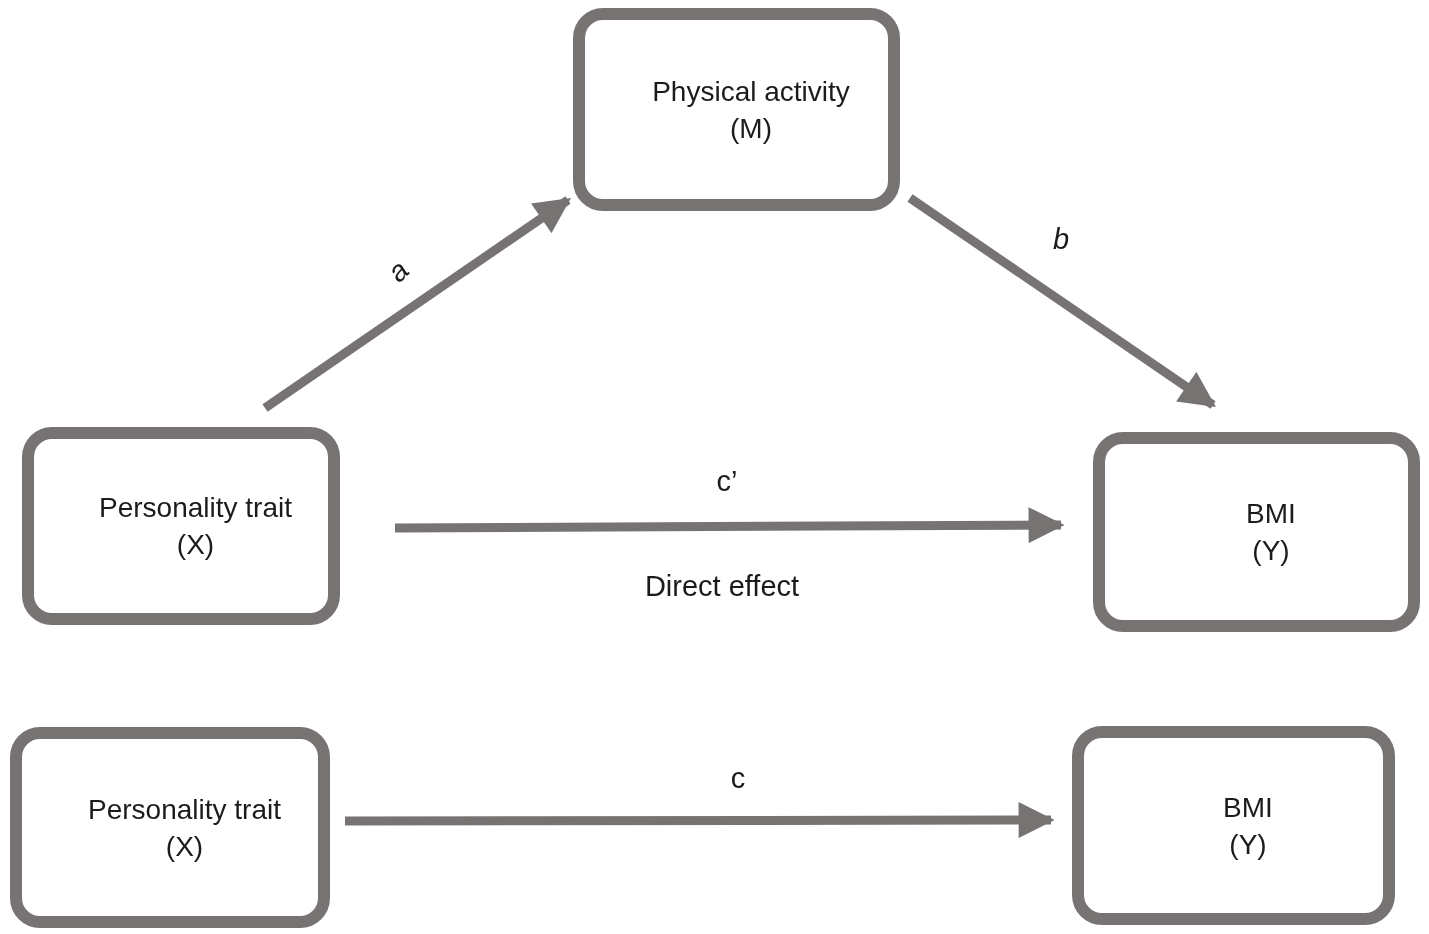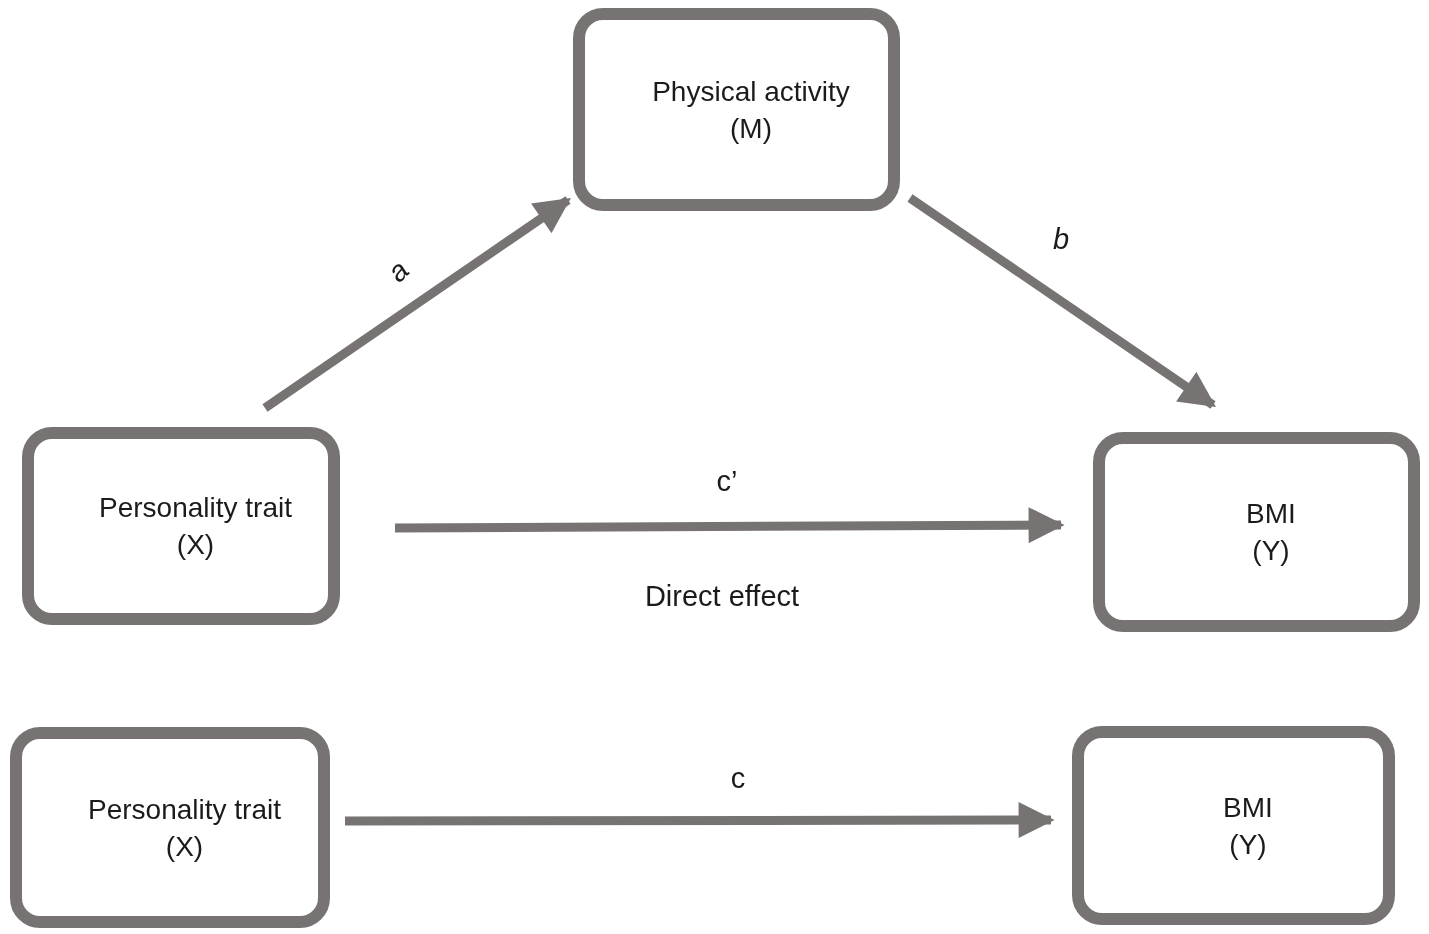--- a/index.html
+++ b/index.html
@@ -57,21 +57,21 @@
   .label-a {
     left: 378px; top: 251px; width: 40px; height: 40px;
     font-style: italic;
     transform: rotate(-45deg);
   }
   .label-b {
     left: 1041px; top: 219px; width: 40px; height: 40px;
     font-style: italic;
   }
   .label-c-prime { left: 687px; top: 461px; width: 80px;  height: 40px; }
-  .label-direct  { left: 622px; top: 566px; width: 200px; height: 40px; margin-top: 10px; }
+  .label-direct  { left: 622px; top: 566px; width: 200px; height: 40px; }
   .label-c       { left: 698px; top: 758px; width: 80px;  height: 40px; }
   .label-total   { left: 637px; top: 858px; width: 200px; height: 40px; }
 </style>
 </head>
 <body>
 
 <div class="canvas">
 
   <svg class="arrows-layer" viewBox="0 0 1429 934" xmlns="http://www.w3.org/2000/svg">
     <defs>

